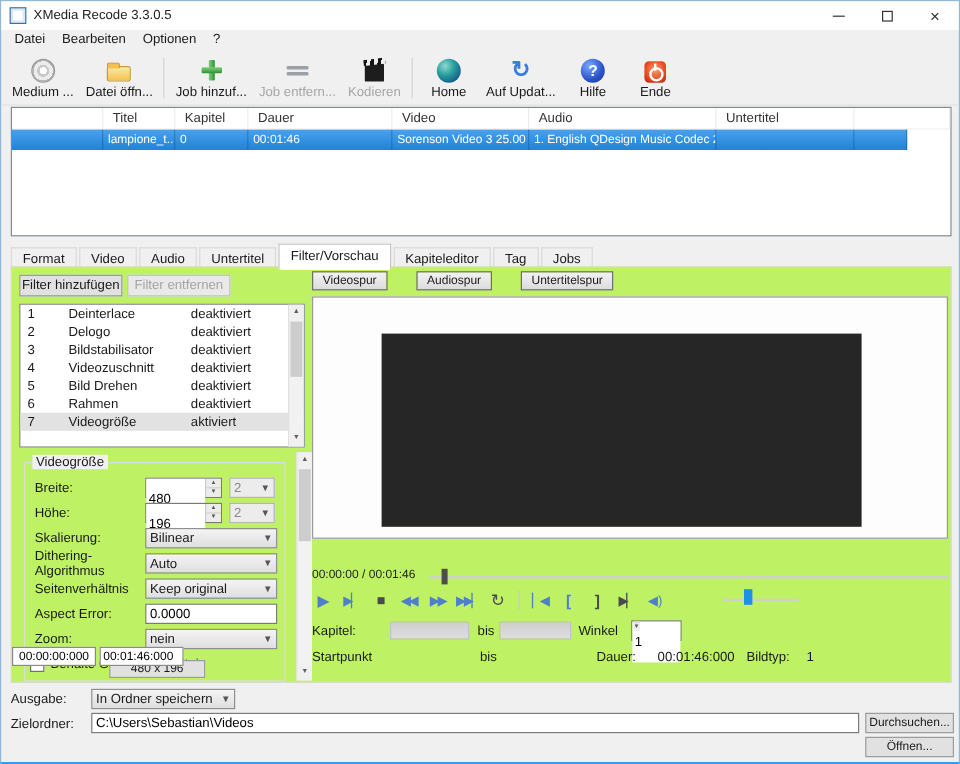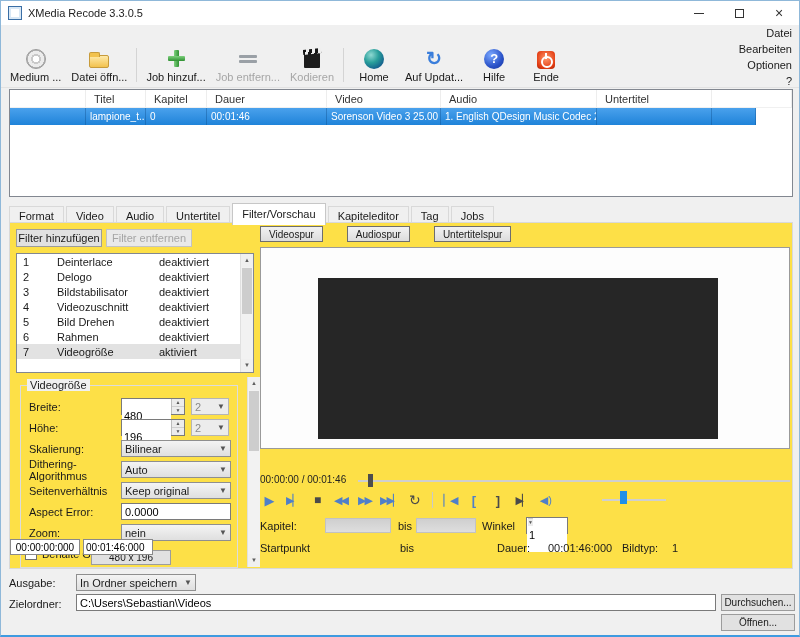--- a/index.html
+++ b/index.html
@@ -15,21 +15,21 @@
            box-shadow:inset 0 0 0 2px #d9e8f5; margin-right:6px; }
   .title-text { font-size:11px; color:#222; }
   .win-controls { position:absolute; right:0; top:0; height:24px; display:flex; }
   .wc { width:40px; height:24px; display:flex; align-items:center; justify-content:center; color:#333; }
   .wc-min .bar { width:10px; height:1px; background:#333; }
   .wc-max .box { width:9px; height:9px; border:1px solid #333; }
   .wc-close { font-size:14px; }
 
   
   .menubar { position:absolute; left:0; top:24px; right:0; height:18px; display:flex;
-             align-items:flex-end; padding-left:4px;flex-direction:column; }
+             align-items:flex-start; padding-left:4px; }
   .menu-item { padding:2px 7px; }
 
   
   .toolbar { position:absolute; left:0; top:42px; right:0; height:45px; display:flex;
              align-items:stretch; padding:2px 4px; border-bottom:1px solid #e2e2e2; }
   .tbn { display:flex; flex-direction:column; align-items:center; justify-content:flex-end;
          padding:1px 5px 2px; min-width:52px; }
   .tbn .ic { height:23px; display:flex; align-items:center; justify-content:center; }
   .tbn .lbl { margin-top:1px; white-space:nowrap; }
   .tbn.disabled .lbl { color:#a6a6a6; }
@@ -78,21 +78,21 @@
             background:linear-gradient(#4aa1ec,#1f83d9); }
   .jt-row > div { padding-left:4px; height:100%; line-height:17px; border-right:1px solid rgba(10,70,130,.35);
             overflow:hidden; white-space:nowrap; }
 
   
   .tabstrip { position:absolute; left:8px; top:202px; width:784px; height:20px; }
   .tab { display:inline-block; padding:3px 9px; border:1px solid #d9d9d9; border-bottom:none;
          background:#f0f0f0; position:relative; top:2px; margin-right:-1px; }
   .tab.active { background:#fff; top:0px; padding-top:4px; padding-bottom:5px; z-index:3; border-color:#c7c7c7; }
   .tabpane { position:absolute; left:8px; top:221px; width:784px; height:347px;
-             border:1px solid #d9d9d9; background:#fde047; }
+             border:1px solid #d9d9d9; background:#bef264; }
 
   
   .btn { display:inline-flex; align-items:center; justify-content:center; background:#e1e1e1;
          border:1px solid #9c9c9c; height:18px; padding:0 6px; white-space:nowrap; }
   .btn.disabled { color:#a5a5a5; background:#e9e9e9; border-color:#c3c3c3; }
   .combo { display:flex; align-items:center; justify-content:space-between; height:17px;
            border:1px solid #8f8f8f; background:linear-gradient(#f4f4f4,#dfdfdf); padding:0 3px; }
   .combo .arr { color:#555; font-size:8px; margin-left:3px; }
   .combo.dis { color:#8a8a8a; background:#ececec; border-color:#b5b5b5; }
   .tb-input { border:1px solid #7a7a7a; background:#fff; height:17px; width:100%;

